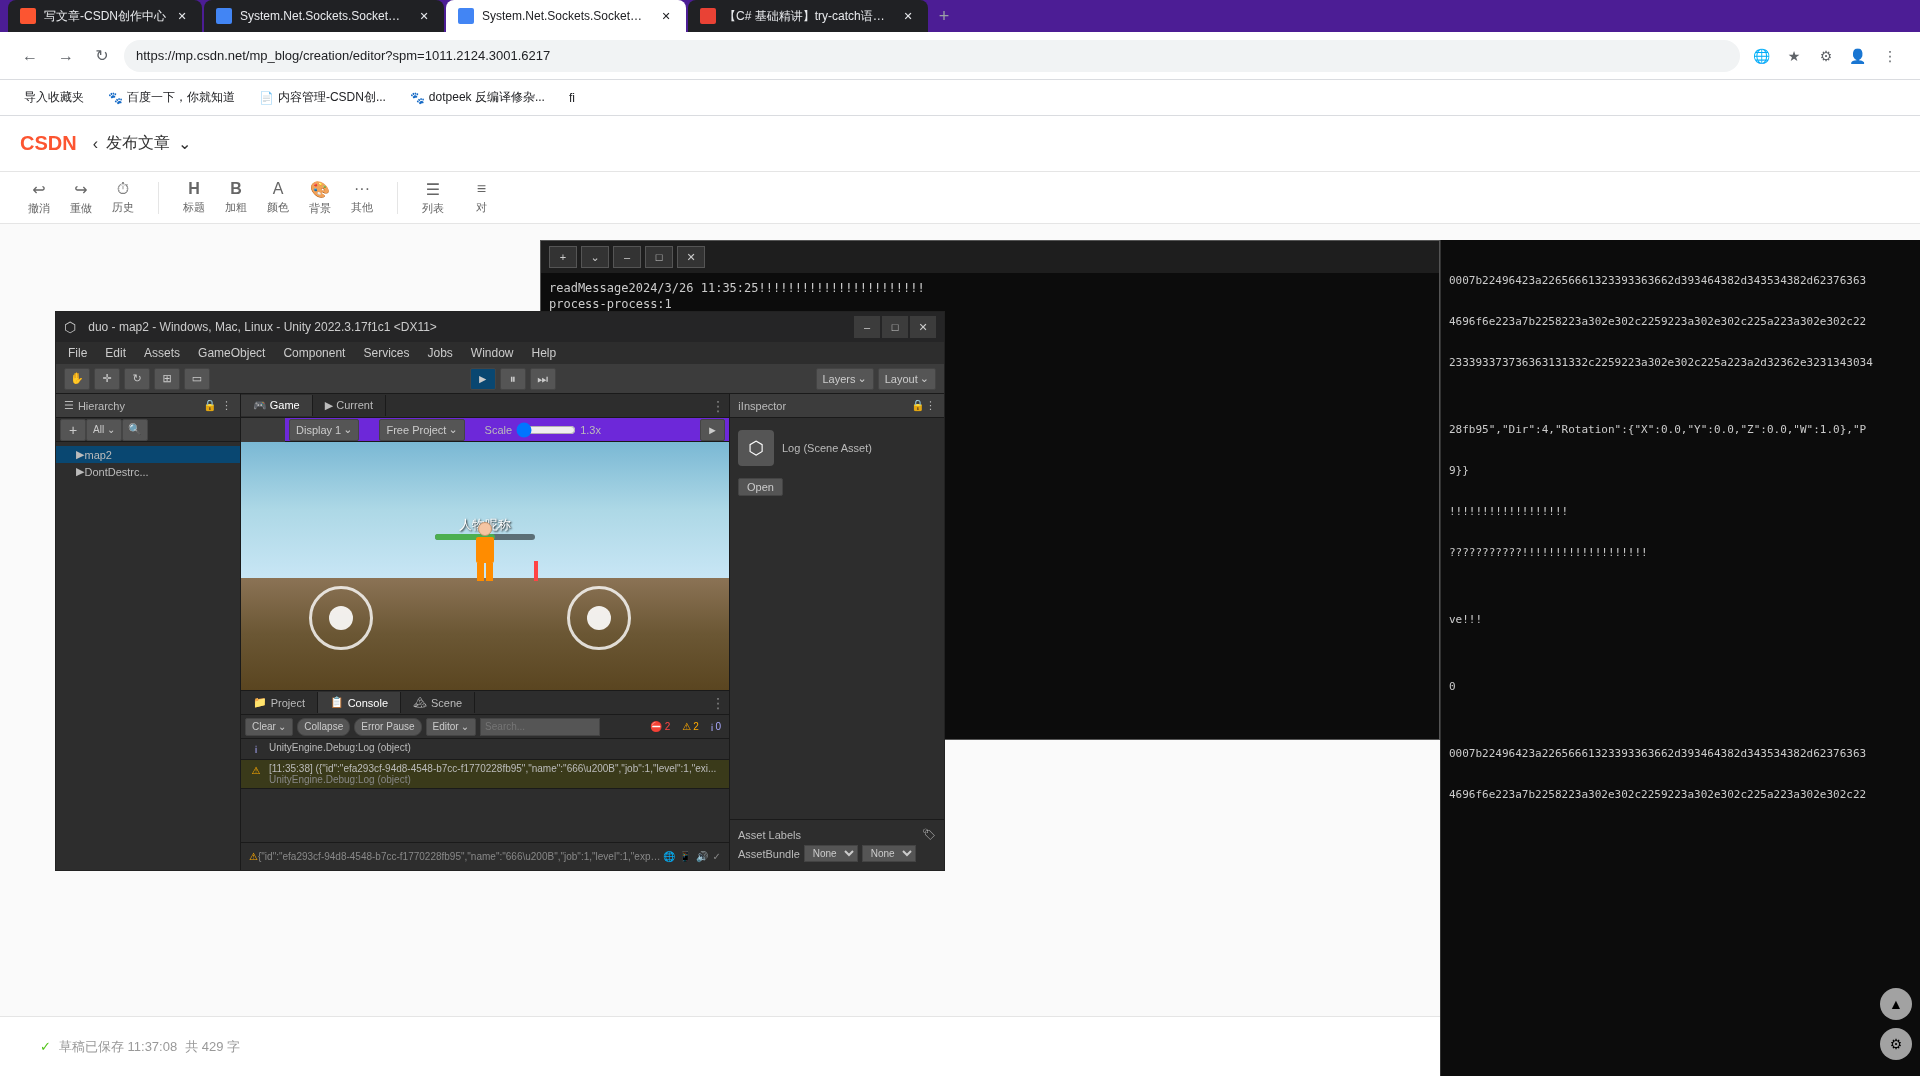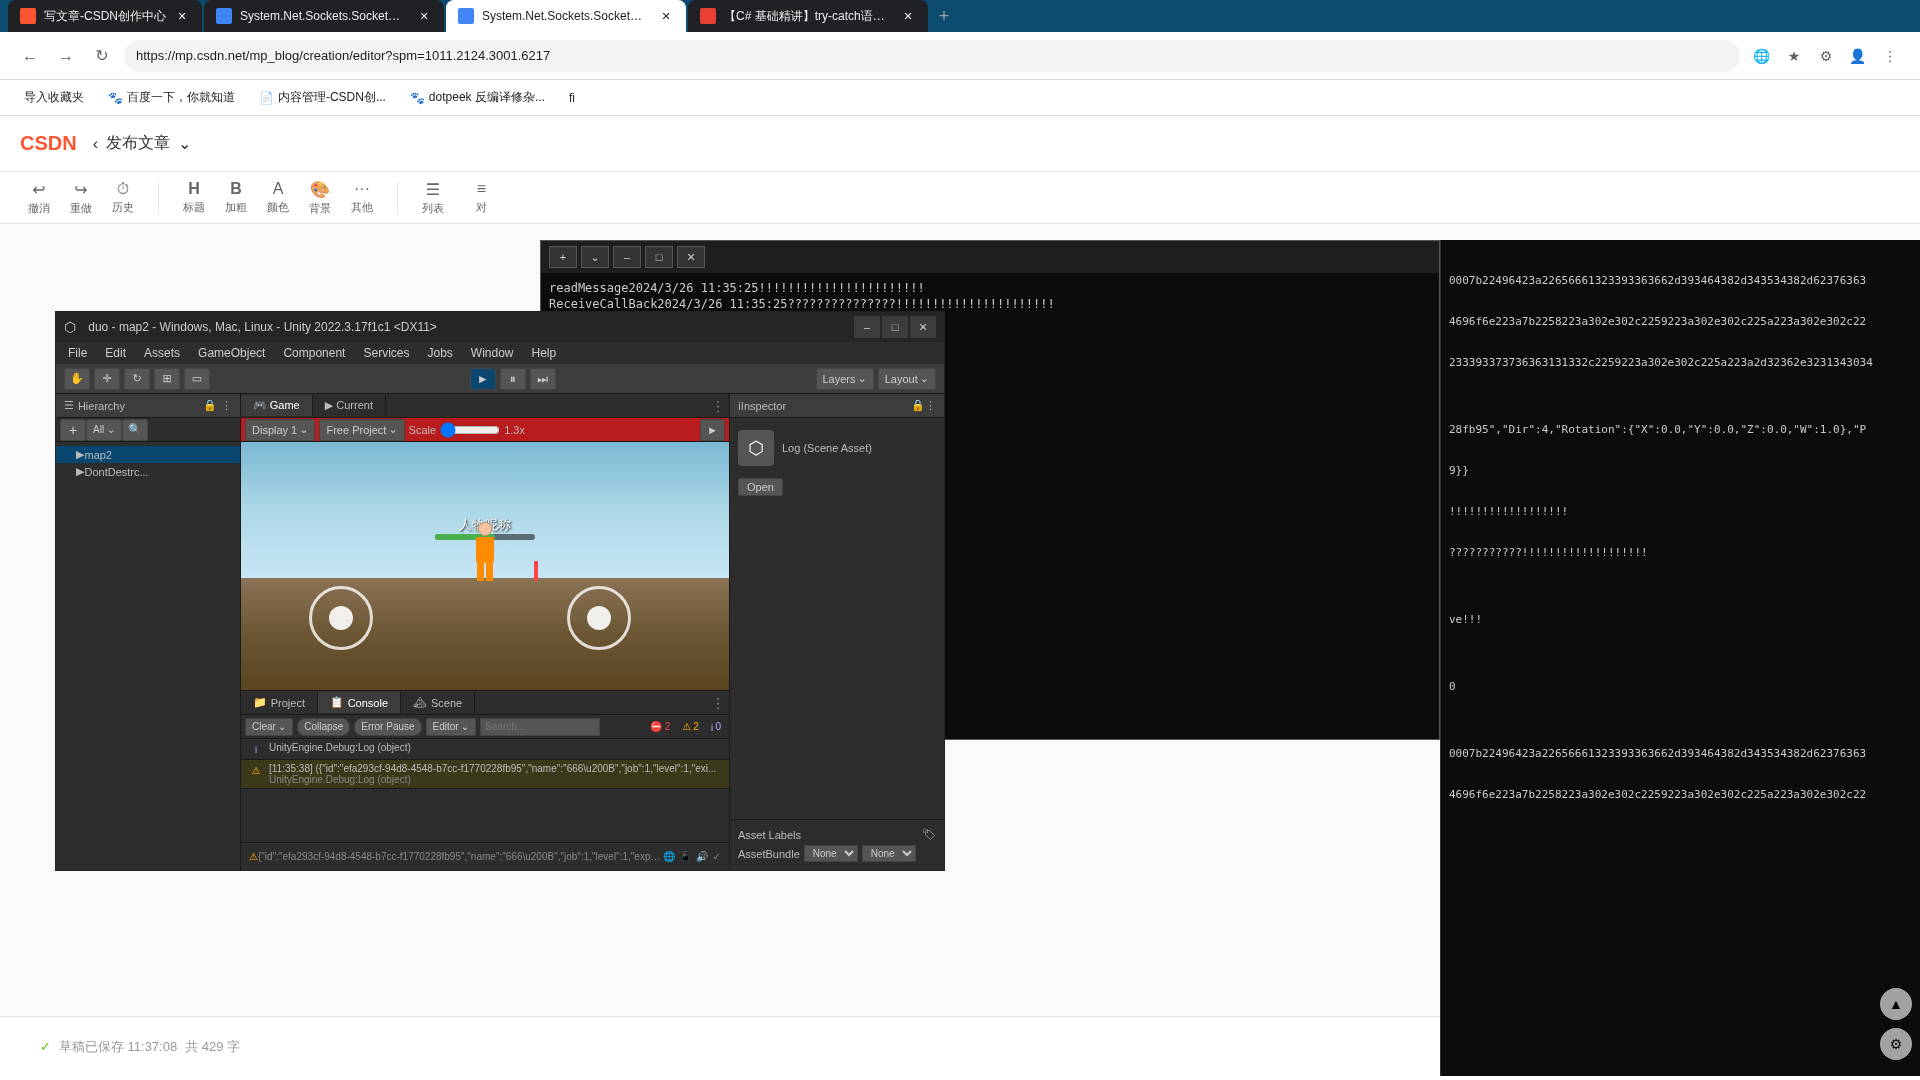--- a/index.html
+++ b/index.html
@@ -1,20 +1,20 @@
 <!DOCTYPE html>
 <html><head>
   <meta charset="utf-8">
   <style>
     * { margin: 0; padding: 0; box-sizing: border-box; }
     body { width: 1920px; height: 1080px; overflow: hidden; font-family: 'Microsoft YaHei', Arial, sans-serif; background: #f0f0f0; position: relative; }
 
     
     .browser-chrome { position: absolute; top: 0; left: 0; width: 1920px; height: 1080px; background: #202124; display: flex; flex-direction: column; }
-    .browser-tabs { display: flex; align-items: center; height: 32px; background: #0c4a6e; padding: 4px 8px; gap: 2px; }
+    .browser-tabs { display: flex; align-items: center; height: 32px; background: #4c1d95; padding: 4px 8px; gap: 2px; }
     .browser-tab { display: flex; align-items: center; height: 32px; background: #202124; border-radius: 8px 8px 0 0; padding: 0 12px; font-size: 12px; color: #e8eaed; max-width: 240px; min-width: 180px; gap: 8px; cursor: pointer; }
     .browser-tab.active { background: #fff; color: #202124; }
     .browser-tab .tab-favicon { width: 16px; height: 16px; border-radius: 2px; flex-shrink: 0; }
     .browser-tab .tab-title { flex: 1; white-space: nowrap; overflow: hidden; text-overflow: ellipsis; font-size: 12px; }
     .browser-tab .tab-close { width: 16px; height: 16px; border-radius: 50%; display: flex; align-items: center; justify-content: center; font-size: 11px; flex-shrink: 0; }
     .tab-new { width: 28px; height: 28px; display: flex; align-items: center; justify-content: center; color: #9aa0a6; border-radius: 50%; cursor: pointer; font-size: 18px; }
     .browser-toolbar { display: flex; align-items: center; height: 48px; background: #fff; padding: 0 16px; gap: 8px; border-bottom: 1px solid #dadce0; }
     .nav-btn { width: 28px; height: 28px; display: flex; align-items: center; justify-content: center; border-radius: 50%; color: #5f6368; cursor: pointer; font-size: 16px; }
     .address-bar { flex: 1; height: 32px; background: #f1f3f4; border-radius: 16px; display: flex; align-items: center; padding: 0 12px; font-size: 13px; color: #202124; }
     .toolbar-icons { display: flex; align-items: center; gap: 4px; }
@@ -81,21 +81,21 @@
     .unity-play-btn { width: 26px; height: 22px; background: #555; border: 1px solid #444; color: #ccc; font-size: 12px; cursor: pointer; display: flex; align-items: center; justify-content: center; border-radius: 2px; }
     .unity-play-btn.active { background: #094771; }
     .dropdown-btn { display: flex; align-items: center; gap: 2px; padding: 2px 6px; background: #555; border: 1px solid #444; color: #ccc; font-size: 11px; cursor: pointer; border-radius: 2px; height: 22px; }
 
     
     .view-tabs { height: 24px; background: #2d2d2d; display: flex; align-items: center; border-bottom: 1px solid #1a1a1a; }
     .view-tab { padding: 4px 12px; font-size: 11px; color: #bbb; cursor: pointer; border-right: 1px solid #1a1a1a; }
     .view-tab.active { background: #3c3c3c; color: #fff; }
     
     
-    .game-view-toolbar { height: 24px; background: #b91c1c; display: flex; align-items: center; padding: 0 4px; gap: 4px; border-bottom: 1px solid #1a1a1a; font-size: 11px; color: #bbb; }
+    .game-view-toolbar { height: 24px; background: #6d28d9; display: flex; align-items: center; padding: 0 4px; gap: 20px; border-bottom: 1px solid #1a1a1a; font-size: 11px; color: #bbb; margin-left: 44px; }
     .game-canvas { flex: 1; background: #1a1a2e; position: relative; overflow: hidden; display: flex; align-items: center; justify-content: center; }
     
     
     .inspector-panel { width: 215px; background: #2d2d2d; border-left: 1px solid #1a1a1a; display: flex; flex-direction: column; }
     .inspector-header { height: 24px; background: #3c3c3c; display: flex; align-items: center; padding: 0 8px; font-size: 11px; color: #bbb; border-bottom: 1px solid #1a1a1a; }
     .inspector-content { flex: 1; padding: 8px; overflow: hidden; }
     .inspector-item { display: flex; align-items: center; gap: 8px; padding: 4px 0; }
     .inspector-icon { width: 36px; height: 36px; background: #555; border-radius: 4px; display: flex; align-items: center; justify-content: center; color: #fff; font-size: 18px; }
     .inspector-text { font-size: 11px; color: #bbb; }
     .open-btn { background: #555; border: 1px solid #444; color: #ccc; font-size: 11px; padding: 2px 8px; cursor: pointer; border-radius: 2px; margin-top: 8px; }
@@ -308,21 +308,20 @@
         <div class="terminal-controls">
           <div class="terminal-btn">+</div>
           <div class="terminal-btn">⌄</div>
           <div class="terminal-btn">‒</div>
           <div class="terminal-btn">□</div>
           <div class="terminal-btn">✕</div>
         </div>
       </div>
       <div class="terminal-body">
         <div class="terminal-line">readMessage2024/3/26 11:35:25!!!!!!!!!!!!!!!!!!!!!!!</div>
-        <div class="terminal-line">ReceiveCallBack2024/3/26 11:35:25???????????????!!!!!!!!!!!!!!!!!!!!!!</div>
         <div class="terminal-line">process-process:1</div>
         <div class="terminal-line">process-map:2024/3/26 11:35:25</div>
         <div class="terminal-line">move!!!move!!!move!!!move!!!move!!!</div>
       </div>
     </div>
 
     <div class="unity-window">
 
       <div class="unity-titlebar">
         <span style="font-size:14px;margin-right:4px;">⬡</span>

